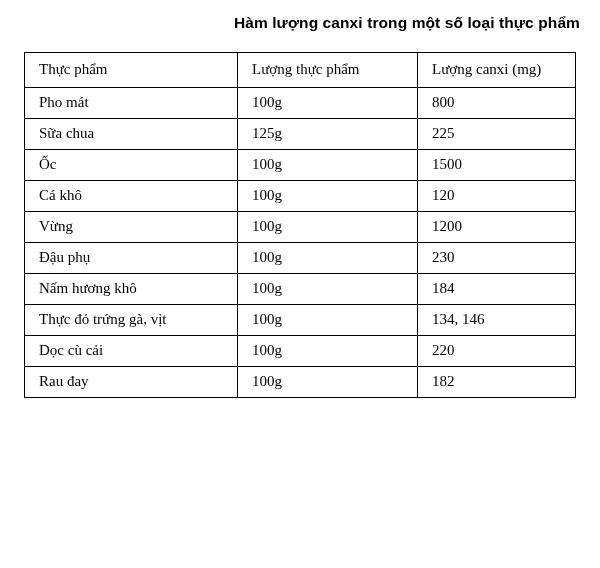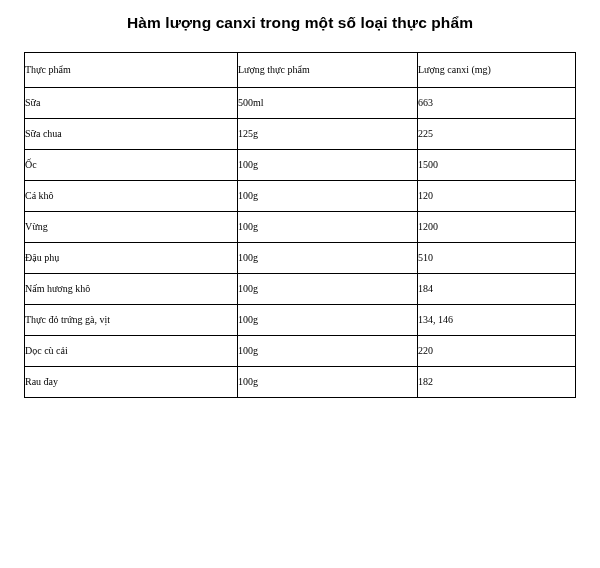--- a/index.html
+++ b/index.html
@@ -16,41 +16,41 @@
     overflow: hidden;
   }
   .page {
     width: 600px;
     height: 568px;
     box-sizing: border-box;
     padding: 0;
     position: relative;
   }
   .doc-title {
-    text-align: center;
+    text-align: right;
     font-family: "Liberation Sans", sans-serif;
     font-weight: bold;
     font-size: 15.5px;
     letter-spacing: 0.1px;
     margin: 14px 0 0 0;
     padding: 0 20px;
     line-height: 1.2;
   }
   table.nutrition {
     border-collapse: collapse;
     margin: 19px auto 0 auto;
     width: 551px;
     table-layout: fixed;
     background: #ffffff;
   }
   table.nutrition td {
     border: 1px solid #000000;
-    font-size: 10px;
+    font-size: 15px;
     font-family: "Liberation Serif", serif;
-    padding: 4px 0 4px 0;
+    padding: 4px 0 4px 14px;
     line-height: 1.18;
     height: 22px;
     vertical-align: middle;
     white-space: nowrap;
     overflow: hidden;
   }
   table.nutrition tr.header-row td {
     padding-top: 6px;
     padding-bottom: 6px;
   }
@@ -72,23 +72,23 @@
       <col class="c-calcium">
     </colgroup>
     <tbody>
       <tr class="header-row">
         <td>Thực phẩm</td>
         <td>Lượng thực phẩm</td>
         <td>Lượng canxi (mg)</td>
       </tr>
 
       <tr>
-        <td>Sữa</td>
-        <td>500ml</td>
-        <td>663</td>
+        <td>Pho mát</td>
+        <td>100g</td>
+        <td>800</td>
       </tr>
       <tr>
         <td>Sữa chua</td>
         <td>125g</td>
         <td>225</td>
       </tr>
       <tr>
         <td>Ốc</td>
         <td>100g</td>
         <td>1500</td>
@@ -99,21 +99,21 @@
         <td>120</td>
       </tr>
       <tr>
         <td>Vừng</td>
         <td>100g</td>
         <td>1200</td>
       </tr>
       <tr>
         <td>Đậu phụ</td>
         <td>100g</td>
-        <td>510</td>
+        <td>230</td>
       </tr>
       <tr>
         <td>Nấm hương khô</td>
         <td>100g</td>
         <td>184</td>
       </tr>
       <tr>
         <td>Thực đỏ trứng gà, vịt</td>
         <td>100g</td>
         <td>134, 146</td>

